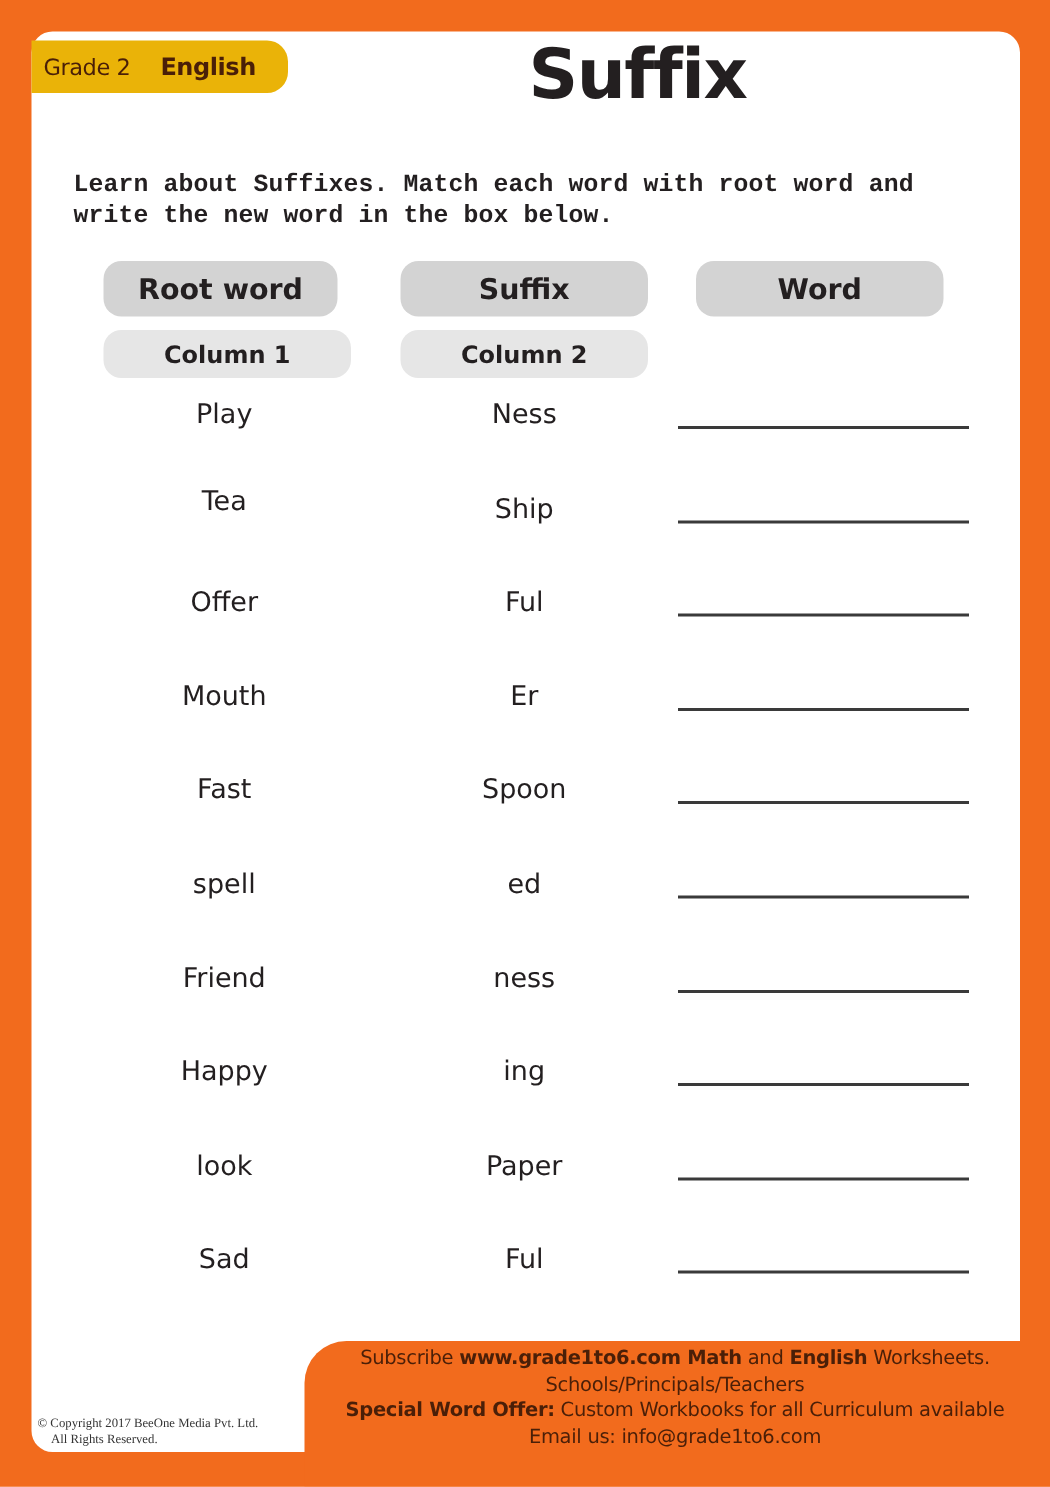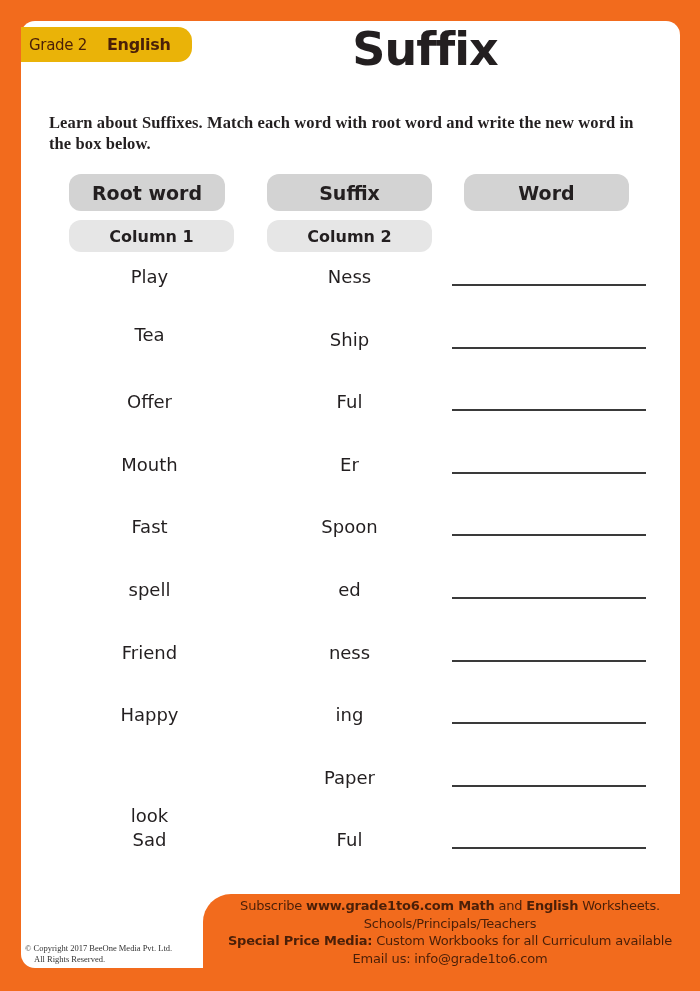--- a/index.html
+++ b/index.html
@@ -58,21 +58,21 @@
       font-size: 46px;
       color: #231f20;
       letter-spacing: -1px;
     }
 
     .instructions {
       position: absolute;
       left: 49px;
       top: 112px;
       width: 600px;
-      font-family: Liberation Serif, serif;
+      font-family: Liberation Mono, monospace;
       font-weight: bold;
       font-size: 16.5px;
       line-height: 21px;
       color: #231f20;
       letter-spacing: 0.1px;
     }
 
     .pill {
       position: absolute;
       display: flex;
@@ -185,36 +185,36 @@
     <div class="answer-line" style="top: 534px;"></div>
     <div class="row-cell" style="left: 67px; top: 579px;">spell</div>
     <div class="row-cell" style="left: 267px; top: 579px;">ed</div>
     <div class="answer-line" style="top: 597px;"></div>
     <div class="row-cell" style="left: 67px; top: 642px;">Friend</div>
     <div class="row-cell" style="left: 267px; top: 642px;">ness</div>
     <div class="answer-line" style="top: 660px;"></div>
     <div class="row-cell" style="left: 67px; top: 704px;">Happy</div>
     <div class="row-cell" style="left: 267px; top: 704px;">ing</div>
     <div class="answer-line" style="top: 722px;"></div>
-    <div class="row-cell" style="left: 67px; top: 767px; margin-top: 38px;">look</div>
+    <div class="row-cell" style="left: 67px; top: 767px;">look</div>
     <div class="row-cell" style="left: 267px; top: 767px;">Paper</div>
     <div class="answer-line" style="top: 785px;"></div>
     <div class="row-cell" style="left: 67px; top: 829px;">Sad</div>
     <div class="row-cell" style="left: 267px; top: 829px;">Ful</div>
     <div class="answer-line" style="top: 847px;"></div>
   </div>
 
 <div class="copyright">
   <span>© Copyright 2017 BeeOne Media Pvt. Ltd.</span>
   <span class="line2">All Rights Reserved.</span>
 </div>
 
 <div class="footer-tab"></div>
 <div class="footer-text">
   <div>
     <span>Subscribe </span><b>www.grade1to6.com Math</b><span> and </span><b>English</b><span> Worksheets.</span>
   </div>
   <div>Schools/Principals/Teachers</div>
   <div>
-    <b>Special Price Media:</b><span> Custom Workbooks for all Curriculum available</span>
+    <b>Special Word Offer:</b><span> Custom Workbooks for all Curriculum available</span>
   </div>
   <div>Email us: info@grade1to6.com</div>
 </div>
 
 </body></html>

